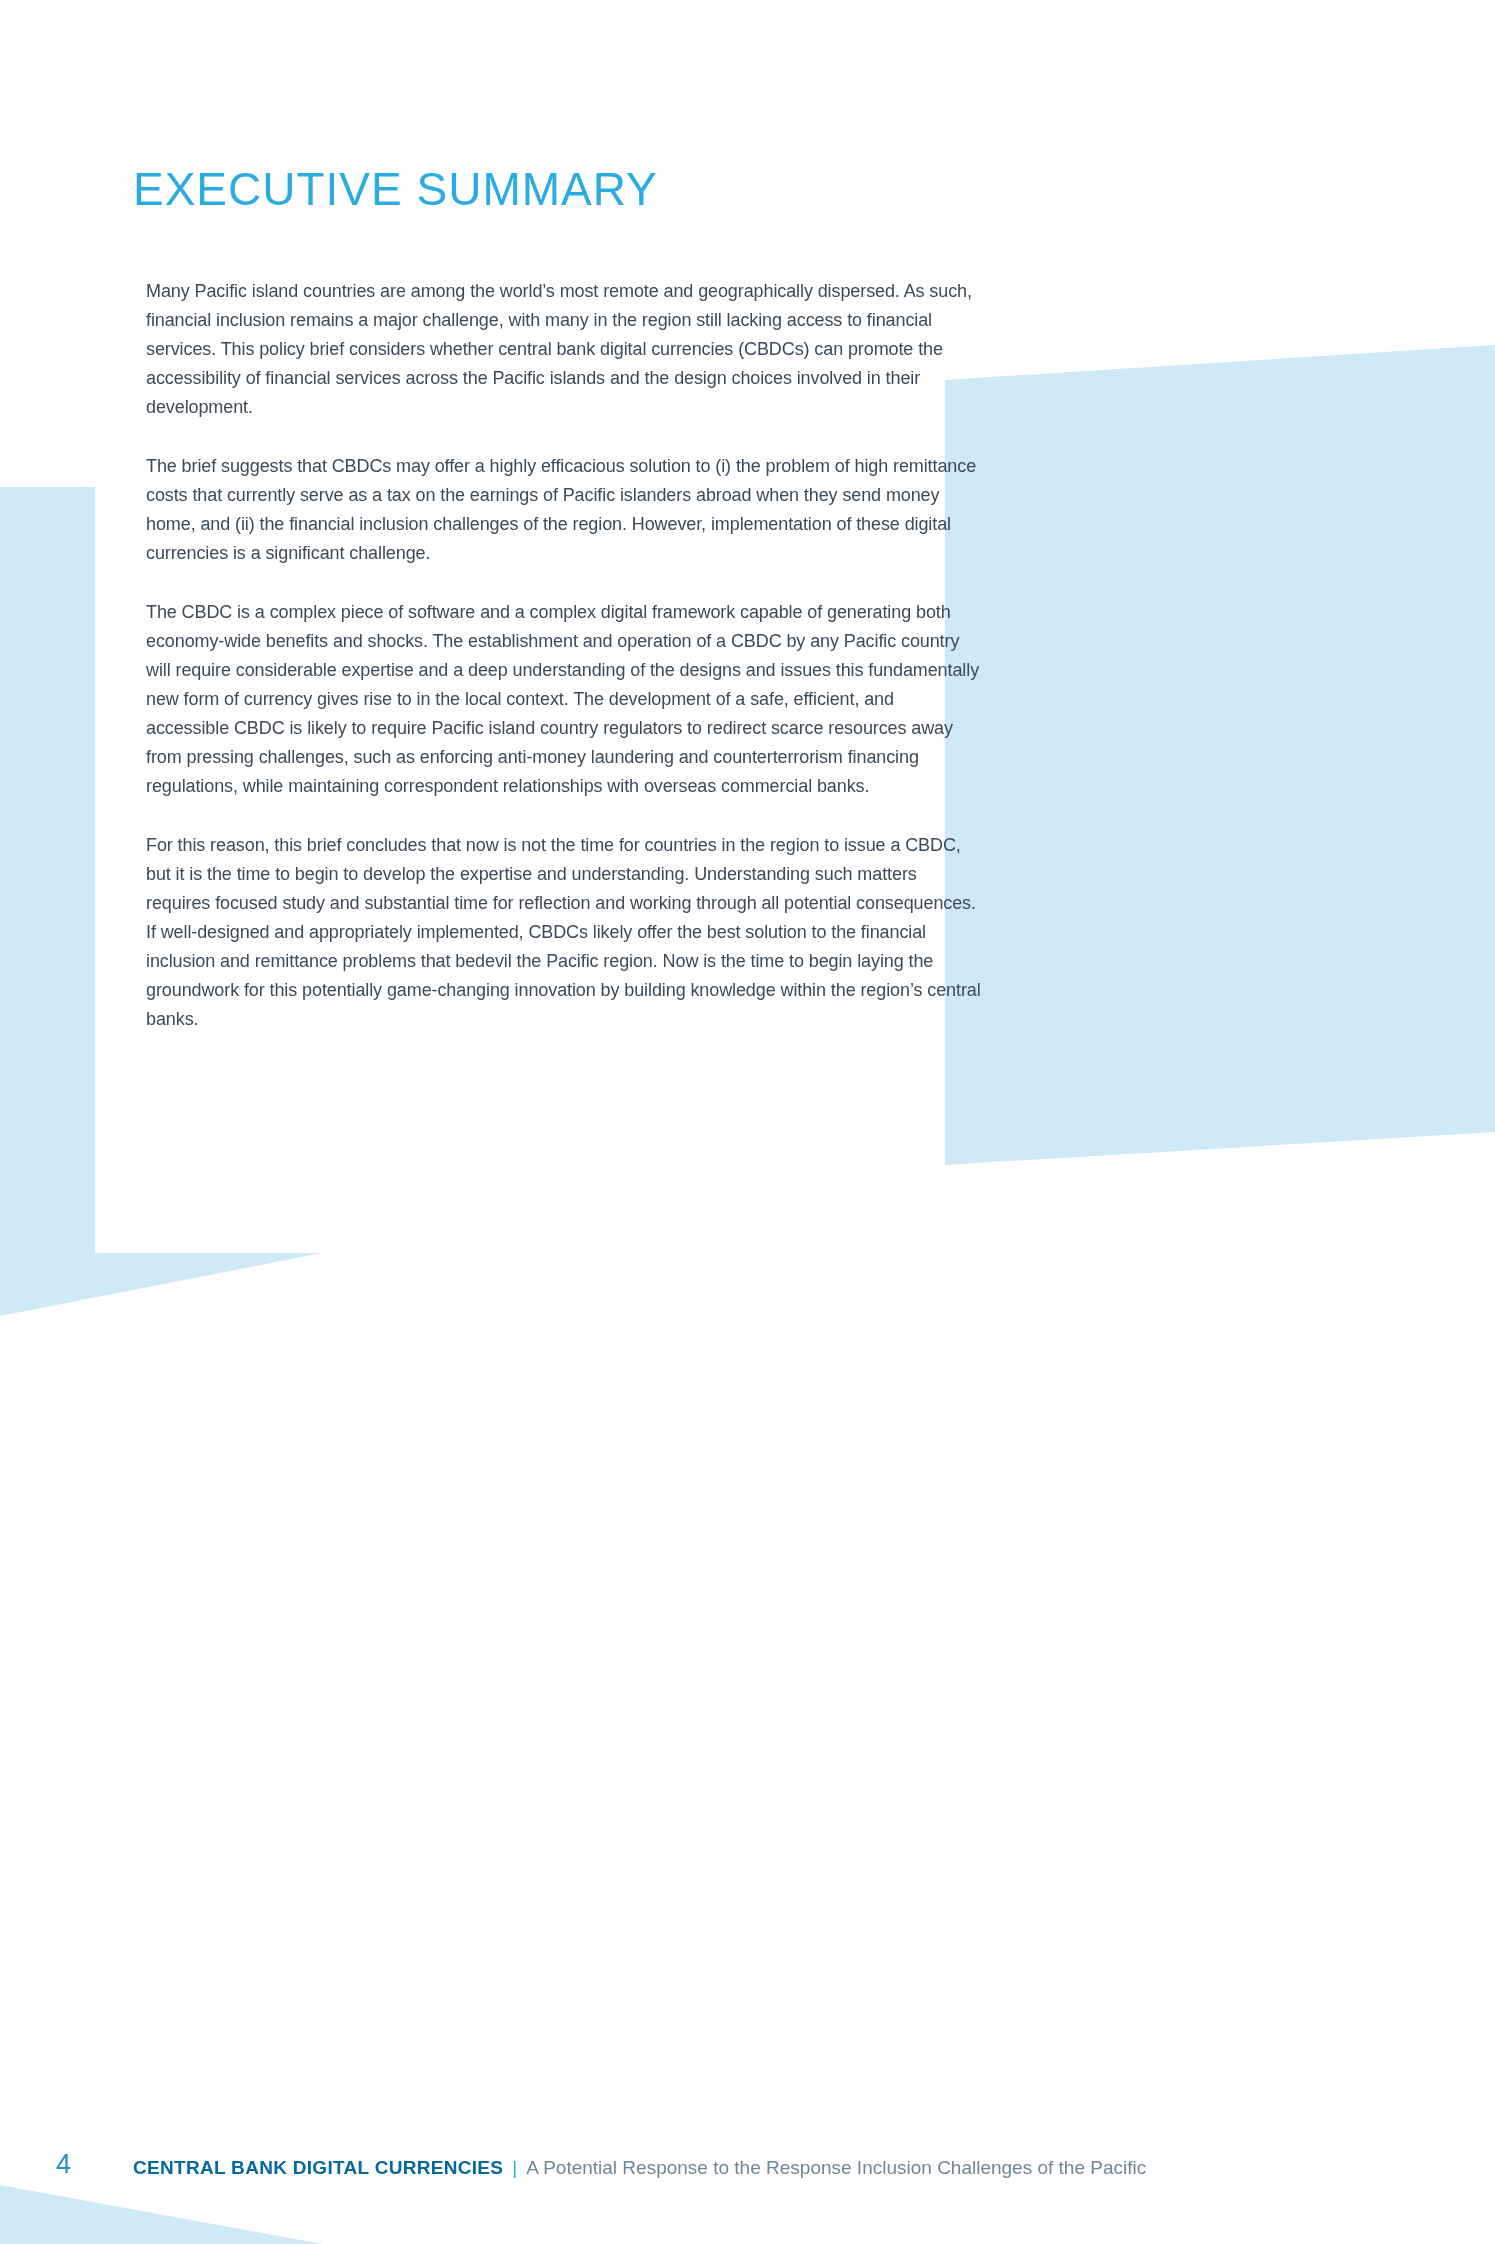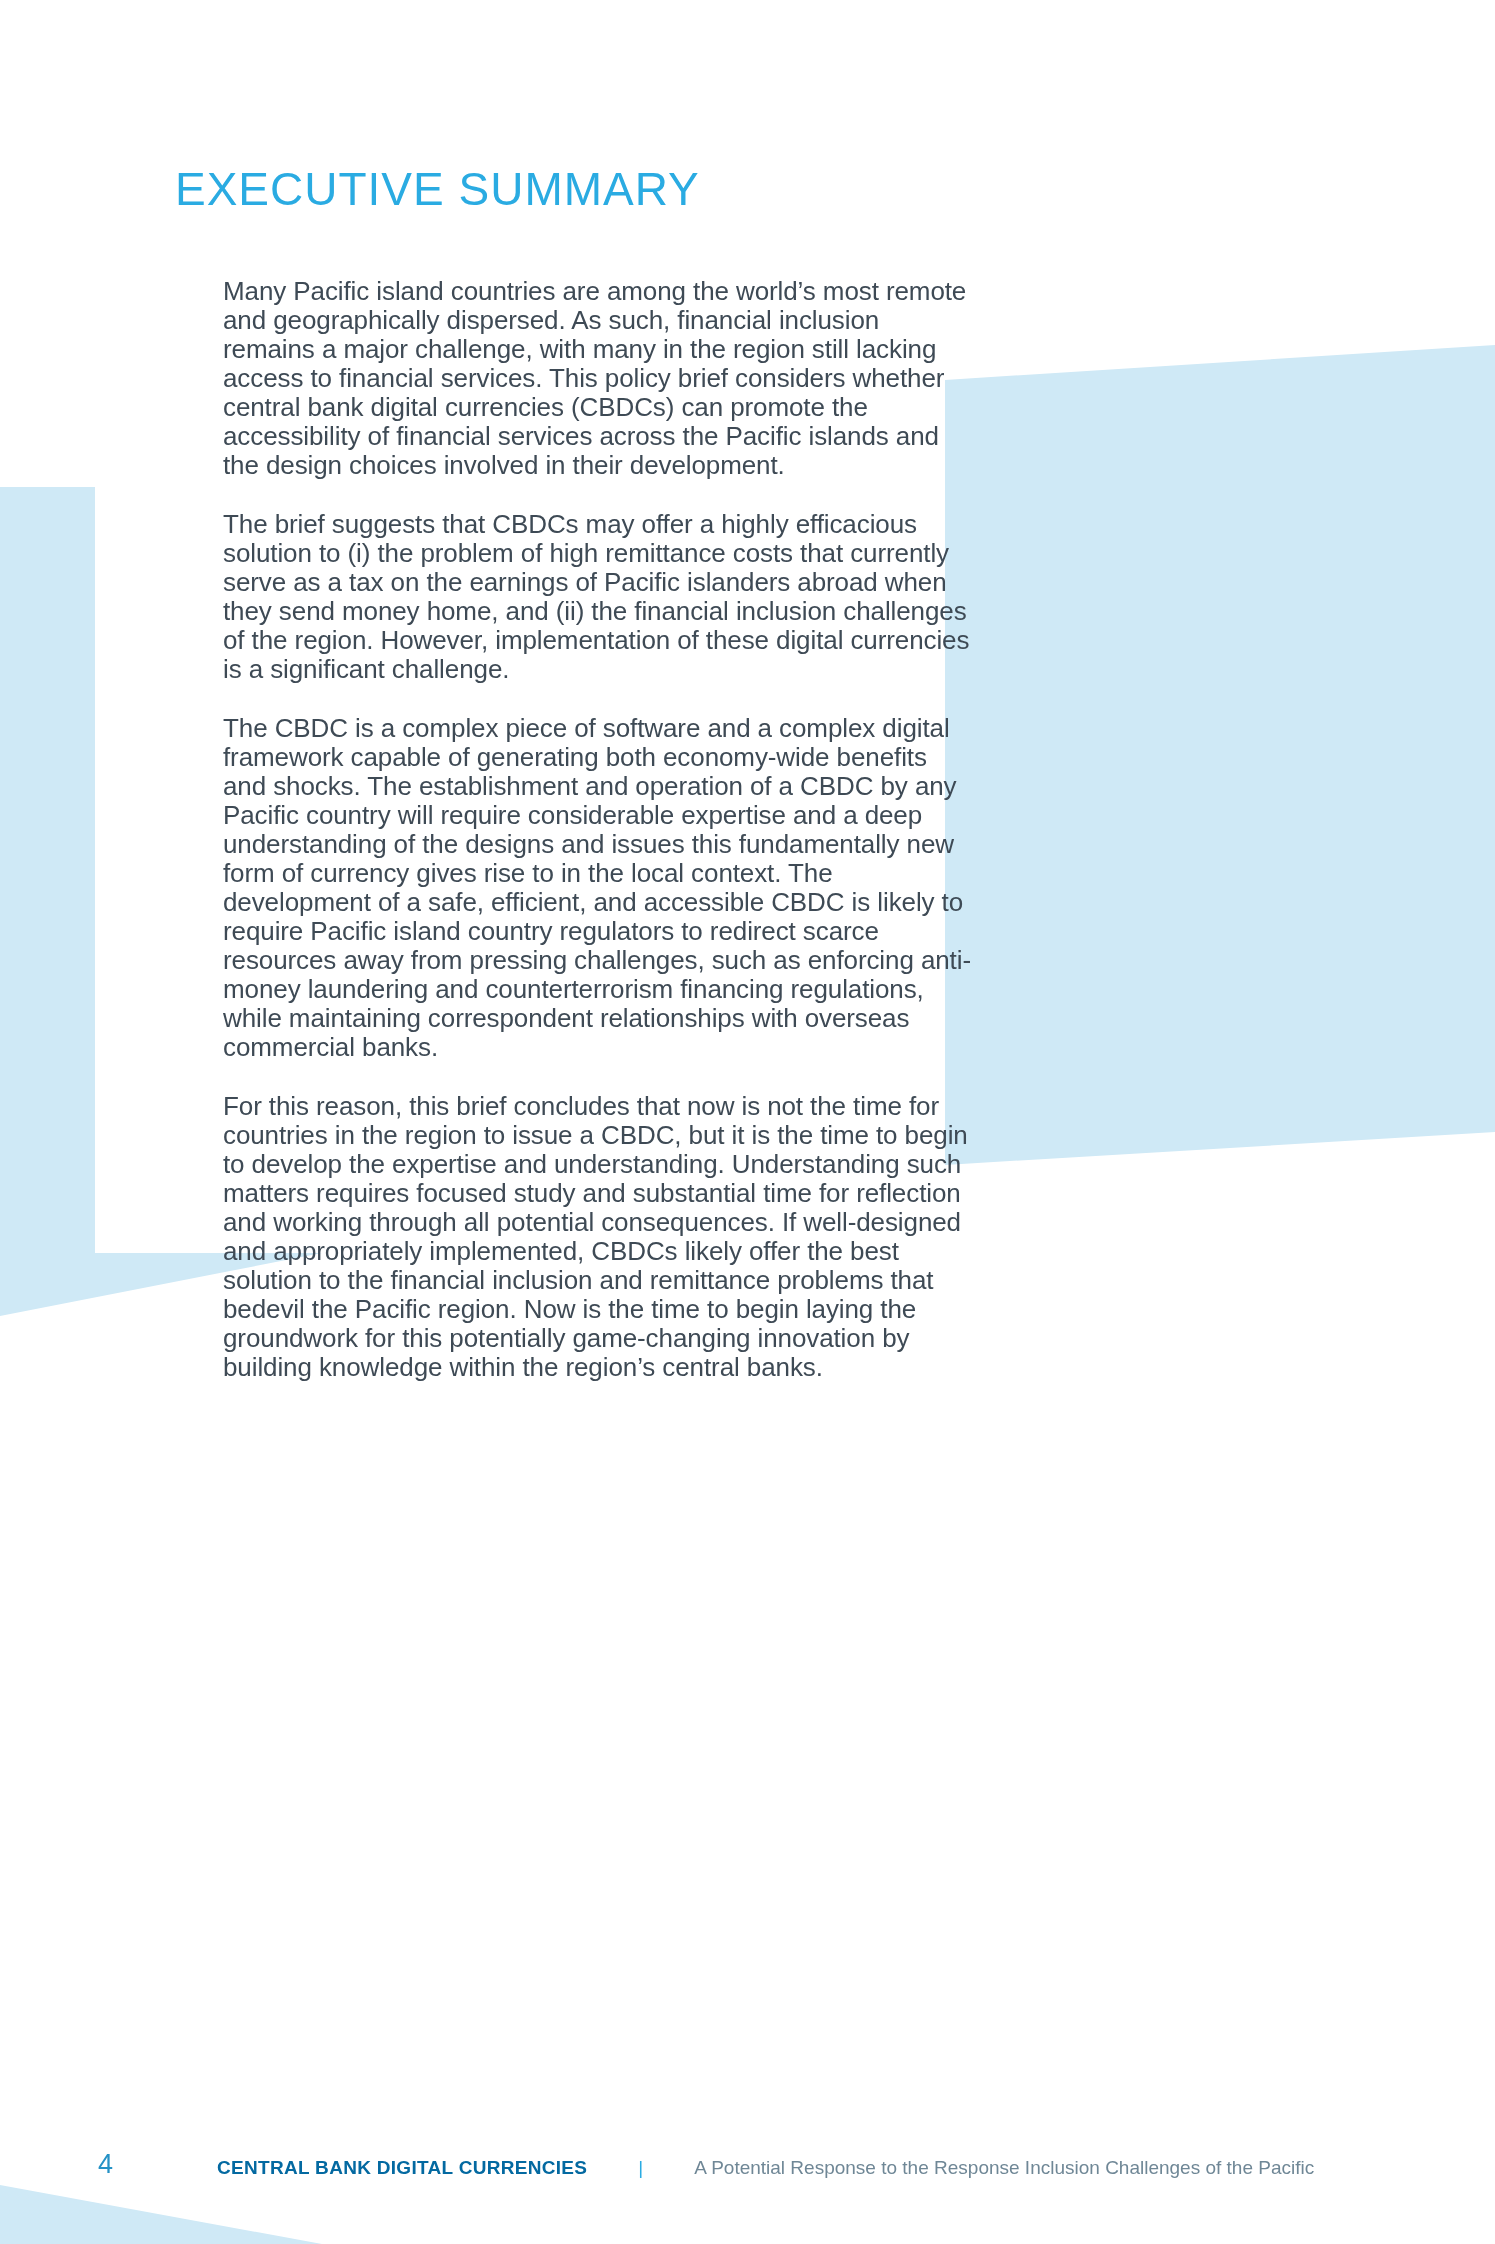--- a/index.html
+++ b/index.html
@@ -1,15 +1,15 @@
 <!DOCTYPE html>
 <html><head>
 <meta charset="utf-8">
 <style>
-  * { box-sizing: border-box; padding-left: 42px; }
+  * { box-sizing: border-box; }
   html, body { margin: 0; padding: 0; background: #ffffff; }
   .page {
     position: relative;
     width: 1495px;
     height: 2244px;
     background: #ffffff;
     overflow: hidden;
     font-family: "Liberation Sans", sans-serif;
   }
 
@@ -33,23 +33,23 @@
     left: 133px; top: 162px;
     margin: 0;
     font-size: 46px;
     font-weight: 400;
     letter-spacing: 1px;
     color: #2aabe2;
   }
 
   .body-text {
     position: absolute;
-    left: 139px; top: 277px;
+    left: 146px; top: 277px;
     width: 835px;
-    font-size: 26px;
+    font-size: 18px;
     line-height: 29px;
     letter-spacing: -0.1px;
     color: #3e4a55;
   }
   .body-text p { margin: 0 0 30px 0; }
   .body-text p:last-child { margin-bottom: 8px; }
 
   .page-number {
     position: absolute;
     left: 56px; top: 2149px;

